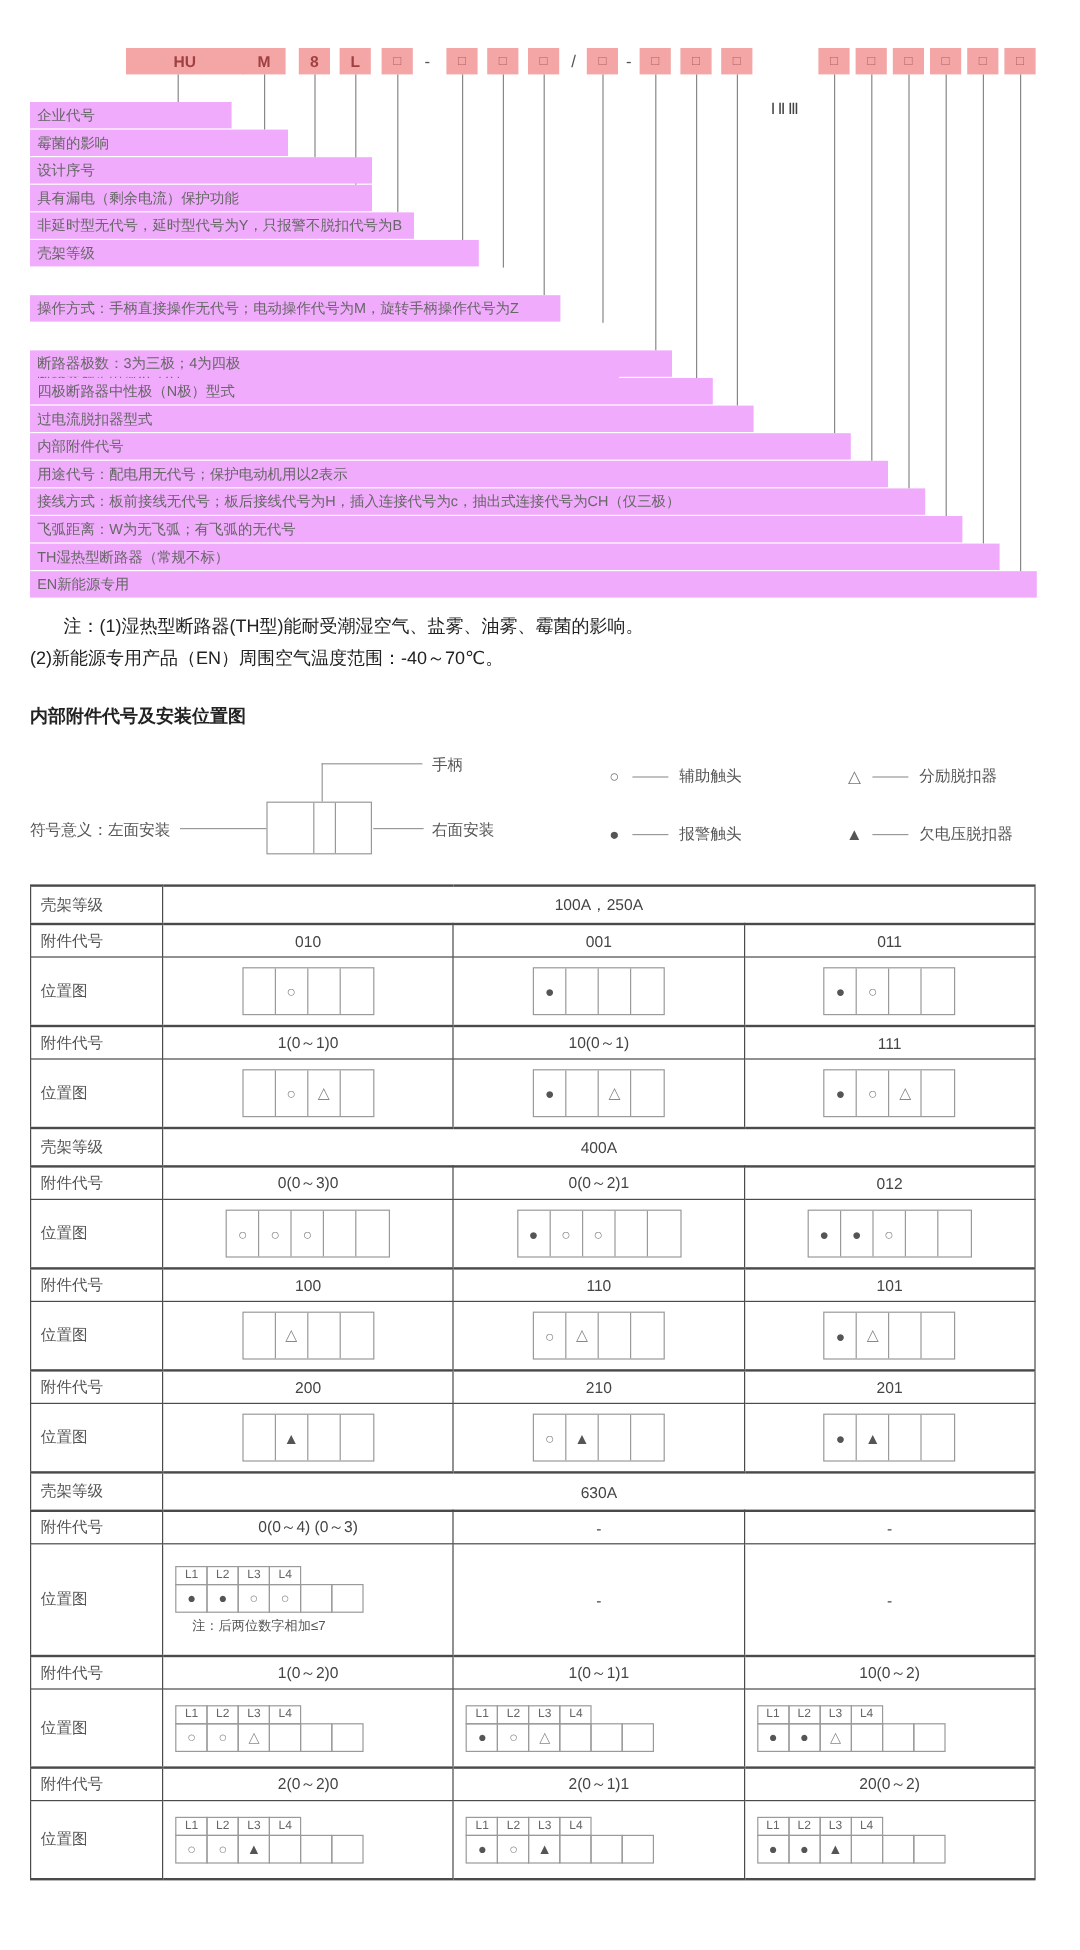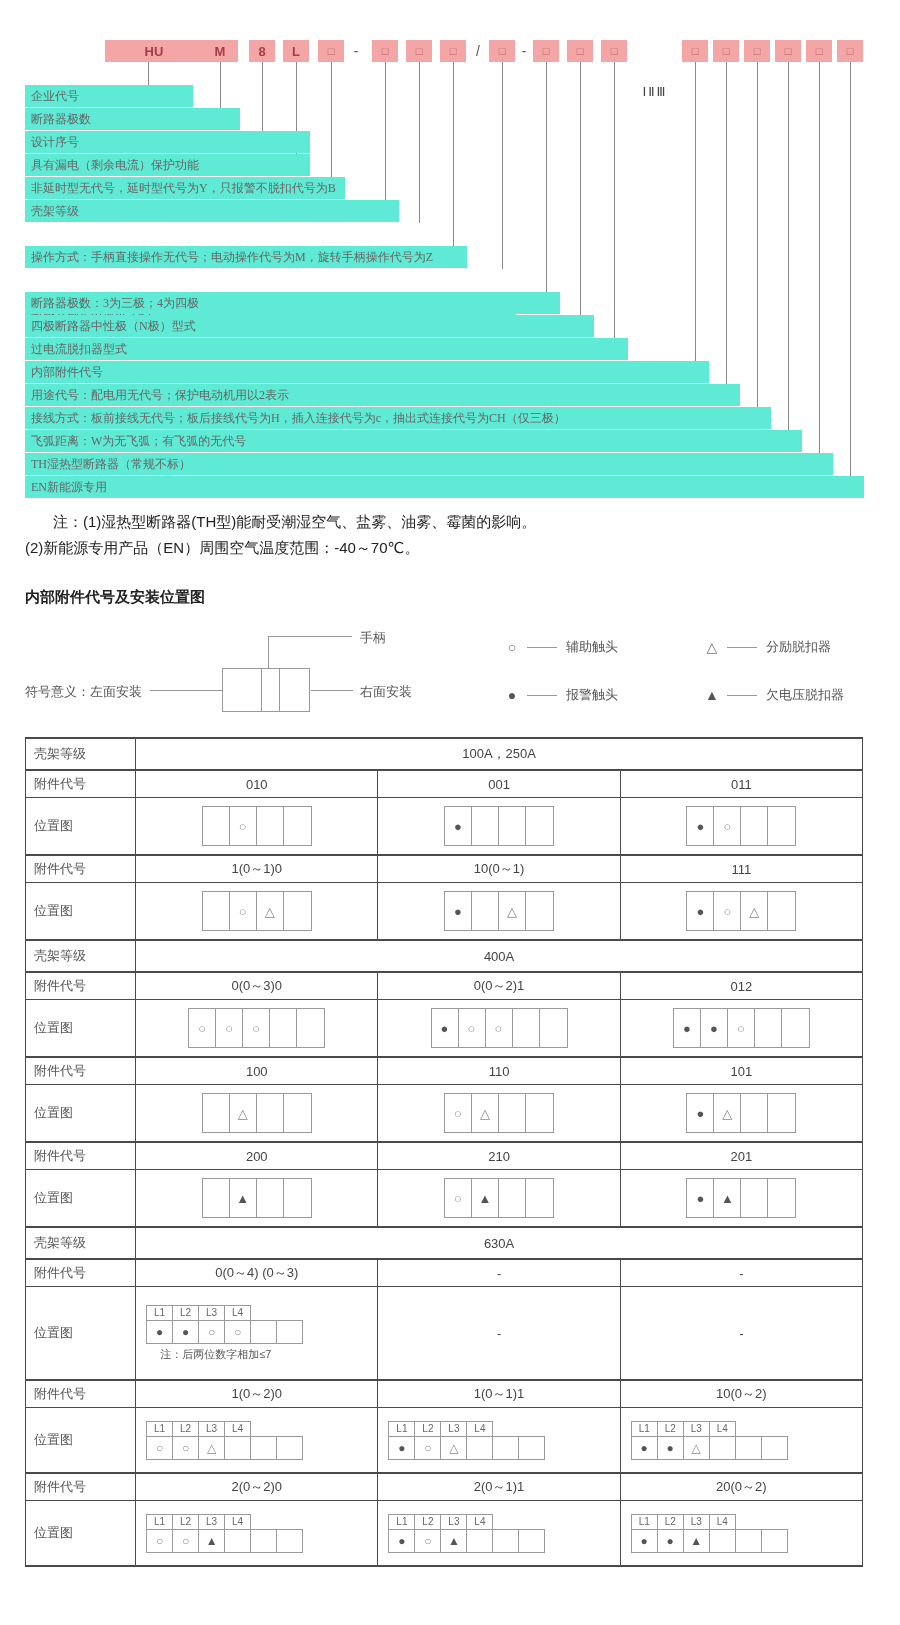--- a/index.html
+++ b/index.html
@@ -8,22 +8,22 @@
 
   
   .cbox{position:absolute;top:40px;height:22px;background:#f4a6a6;color:#a04040;
         display:flex;align-items:center;justify-content:center;font-size:13px;font-weight:bold;}
   .cbox.ph{font-size:11px;font-weight:normal;color:#b35c5c;}
   .csep{position:absolute;top:40px;height:22px;display:flex;align-items:center;justify-content:center;
         color:#555;font-size:14px;}
   .cann{position:absolute;top:40px;height:22px;display:flex;align-items:center;justify-content:center;
         color:#444;font-size:13px;letter-spacing:2px;white-space:nowrap;margin-top:40px;}
   .vline{position:absolute;top:62px;width:1px;background:#888;}
-  .lbar{position:absolute;left:25px;height:22px;background:#5eead4;color:#666;font-size:12px;
-        line-height:22px;padding-left:6px;box-sizing:border-box;white-space:nowrap;overflow:hidden;font-family:Liberation Serif, serif;}
+  .lbar{position:absolute;left:25px;height:22px;background:#f0abfc;color:#666;font-size:12px;
+        line-height:22px;padding-left:6px;box-sizing:border-box;white-space:nowrap;overflow:hidden;}
 
   
   .note{position:absolute;left:25px;font-size:15px;color:#222;white-space:nowrap;}
   .sec-title{position:absolute;left:25px;font-size:15px;font-weight:bold;color:#222;}
 
   
   .lg-text{position:absolute;font-size:13px;color:#555;white-space:nowrap;}
   .lg-hline{position:absolute;height:1px;background:#999;}
   .lg-vline{position:absolute;width:1px;background:#999;}
   .symbox{position:absolute;left:222px;top:668px;width:88px;height:44px;border:1px solid #999;
@@ -106,21 +106,21 @@
   <div class="vline" style="left:580px;height:253px;"></div>
   <div class="vline" style="left:614px;height:276px;"></div>
   <div class="vline" style="left:695px;height:299px;"></div>
   <div class="vline" style="left:726px;height:322px;"></div>
   <div class="vline" style="left:757px;height:345px;"></div>
   <div class="vline" style="left:788px;height:368px;"></div>
   <div class="vline" style="left:819px;height:391px;"></div>
   <div class="vline" style="left:850px;height:414px;"></div>
 
   <div class="lbar" style="top:85px;width:168px;">企业代号</div>
-  <div class="lbar" style="top:108px;width:215px;">断路器极数</div>
+  <div class="lbar" style="top:108px;width:215px;">霉菌的影响</div>
   <div class="lbar" style="top:131px;width:285px;">设计序号</div>
   <div class="lbar" style="top:154px;width:285px;">具有漏电（剩余电流）保护功能</div>
   <div class="lbar" style="top:177px;width:320px;">非延时型无代号，延时型代号为Y，只报警不脱扣代号为B</div>
   <div class="lbar" style="top:200px;width:374px;">壳架等级</div>
   <div class="lbar" style="top:246px;width:442px;">操作方式：手柄直接操作无代号；电动操作代号为M，旋转手柄操作代号为Z</div>
   <div class="lbar" style="top:269px;width:491px;margin-top:34px;">断路器额定电流In（A）</div>
   <div class="lbar" style="top:292px;width:535px;">断路器极数：3为三极；4为四极</div>
   <div class="lbar" style="top:315px;width:569px;">四极断路器中性极（N极）型式</div>
   <div class="lbar" style="top:338px;width:603px;">过电流脱扣器型式</div>
   <div class="lbar" style="top:361px;width:684px;">内部附件代号</div>

